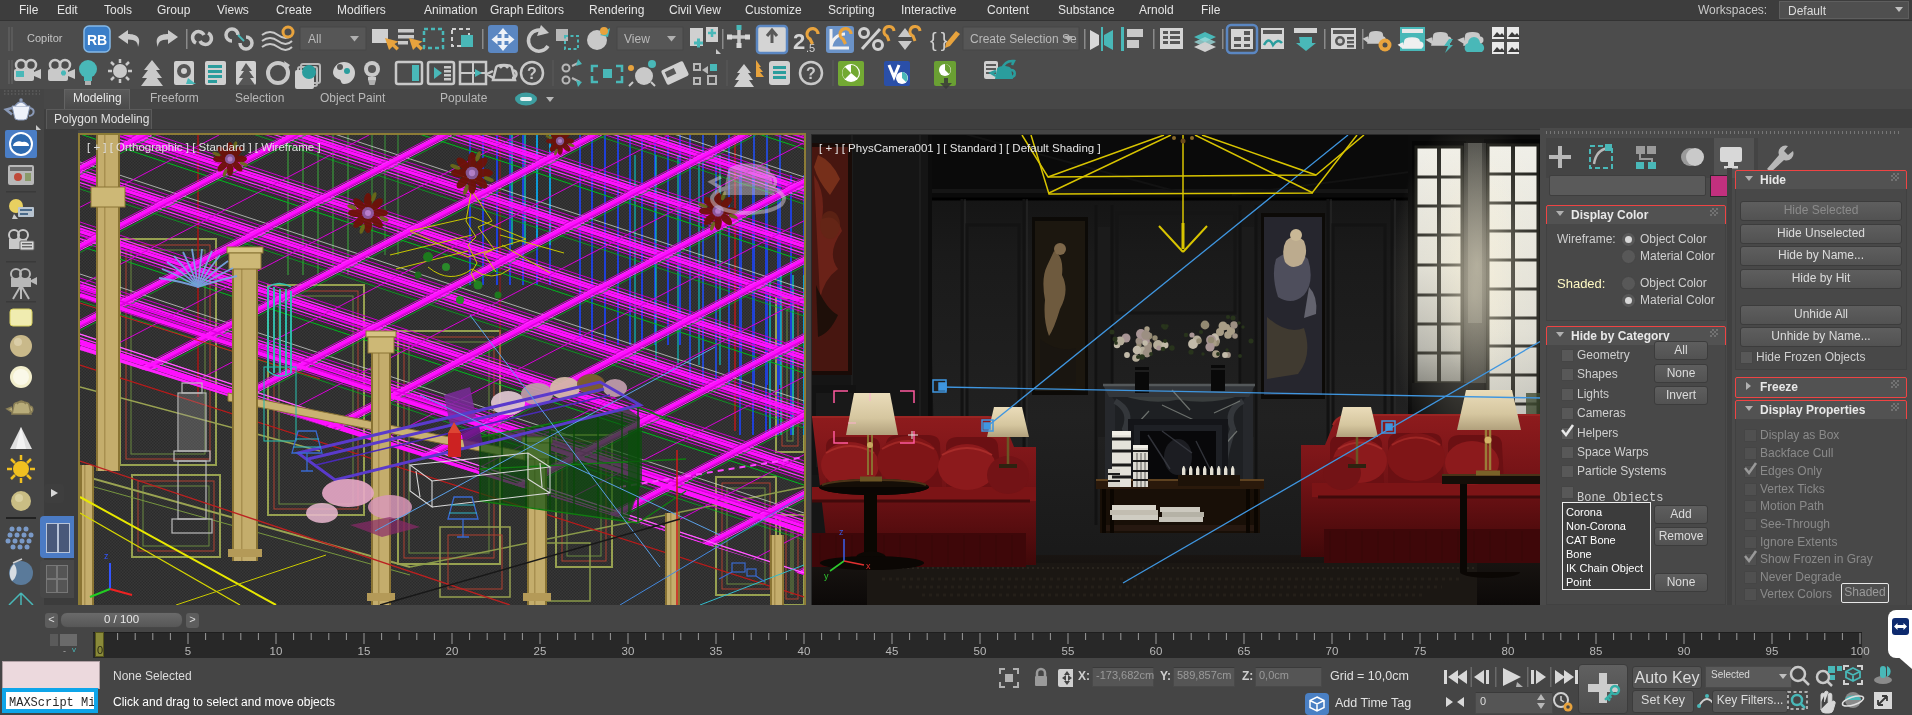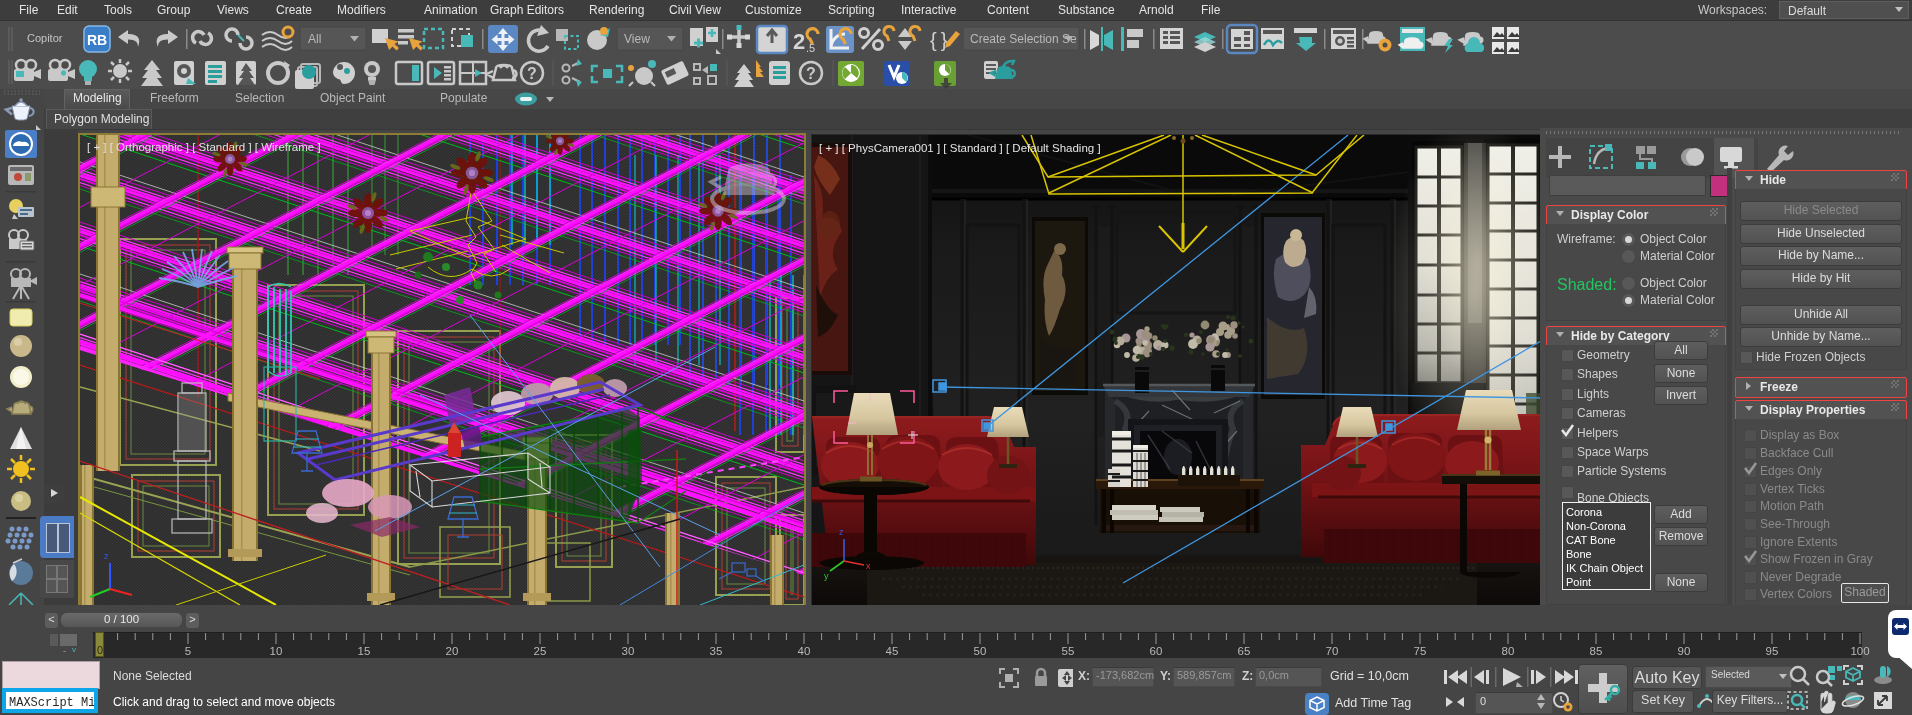--- a/index.html
+++ b/index.html
@@ -1464,21 +1464,21 @@
     <div class="roll-h" style="left:6px;top:77px;width:178px;height:19px;">
         <span class="ar"></span>
         <span class="rt">Display Color</span>
       </div>
     <div class="roll-b" style="left:6px;top:96px;width:178px;height:96px;"></div>
     <span class="txt" style="left:17px;top:104px;font-size:12px;color:#cfcfcf;">Wireframe:</span>
     <div class="radio on" style="left:81px;top:104px;"></div>
       <span class="txt" style="left:100px;top:104px;font-size:12px;color:#cfcfcf;">Object Color</span>
     <div class="radio" style="left:81px;top:121px;"></div>
       <span class="txt" style="left:100px;top:121px;font-size:12px;color:#cfcfcf;">Material Color</span>
-    <span class="txt" style="left:17px;top:148px;font-size:16px;color:#22c55e;">Shaded:</span>
+    <span class="txt" style="left:17px;top:148px;font-size:13px;color:#fef9c3;">Shaded:</span>
     <div class="radio" style="left:81px;top:148px;"></div>
       <span class="txt" style="left:100px;top:148px;font-size:12px;color:#cfcfcf;">Object Color</span>
     <div class="radio on" style="left:81px;top:165px;"></div>
       <span class="txt" style="left:100px;top:165px;font-size:12px;color:#cfcfcf;">Material Color</span>
     <div class="roll-h" style="left:6px;top:198px;width:178px;height:19px;">
         <span class="ar"></span>
         <span class="rt">Hide by Category</span>
       </div>
     <div class="roll-b" style="left:6px;top:217px;width:178px;height:259px;"></div>
     <div class="cb" style="left:21px;top:221px;"></div>
@@ -1492,21 +1492,21 @@
     <div class="cb" style="left:21px;top:299px;"></div>
       <span class="cblab" style="left:37px;top:298px;">Helpers</span>
     <svg class="abs" style="left:20px;top:295px" width="15" height="15">
         <path d="M2 7 l4 5 7 -10" stroke="#e8e8e8" stroke-width="2.5" fill="none"></path>
       </svg>
     <div class="cb" style="left:21px;top:318px;"></div>
       <span class="cblab" style="left:37px;top:317px;">Space Warps</span>
     <div class="cb" style="left:21px;top:337px;"></div>
       <span class="cblab" style="left:37px;top:336px;">Particle Systems</span>
     <div class="cb" style="left:21px;top:358px;"></div>
-      <span class="cblab" style="left:37px;top:363px;">Bone Objects</span>
+      <span class="cblab" style="left:37px;top:363px;font-family:Liberation Mono, monospace;">Bone Objects</span>
     <div class="btn" style="left:114px;top:213px;width:52px;height:16px;padding-top:1px;">All</div>
     <div class="btn" style="left:114px;top:236px;width:52px;height:16px;padding-top:1px;">None</div>
     <div class="btn" style="left:114px;top:258px;width:52px;height:16px;padding-top:1px;">Invert</div>
     <div class="abs" style="left:22px;top:374px;width:89px;height:88px;background:#3c3c3c;border:1px solid #f0f0f0;color:#fff;font-size:11px;line-height:14px;padding:2px 0 0 3px;box-sizing:border-box;">Corona<br>Non-Corona<br>CAT Bone<br>Bone<br>IK Chain Object<br>Point</div>
     <div class="btn" style="left:114px;top:377px;width:52px;height:16px;padding-top:1px;">Add</div>
     <div class="btn" style="left:114px;top:399px;width:52px;height:16px;padding-top:1px;">Remove</div>
     <div class="btn" style="left:114px;top:445px;width:52px;height:16px;padding-top:1px;">None</div>
 
     <div class="abs" style="left:187px;top:40px;width:5px;height:437px;background:#404040;"></div>
 

